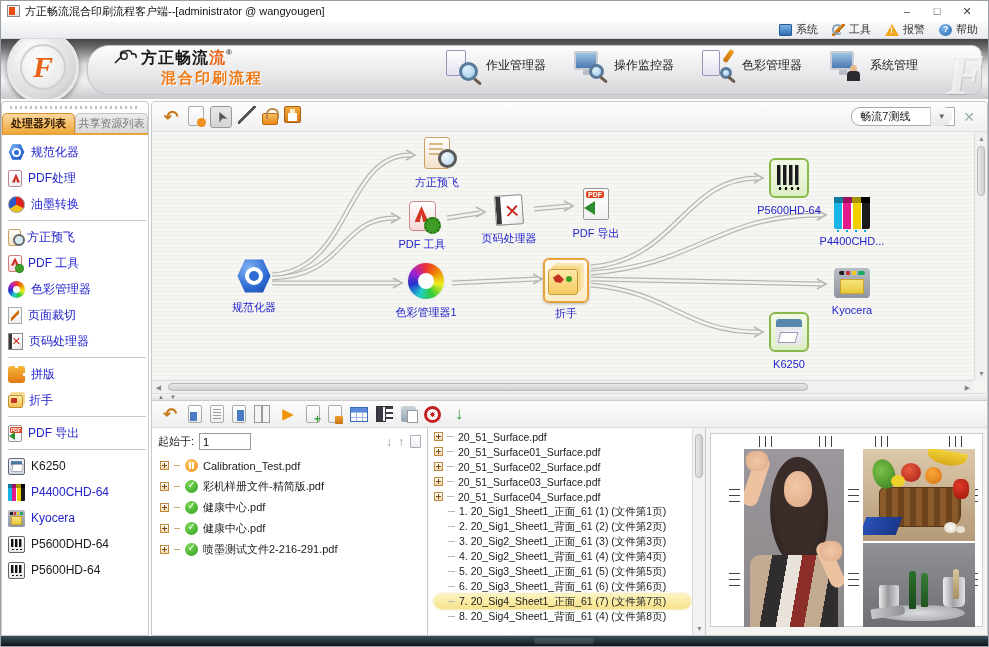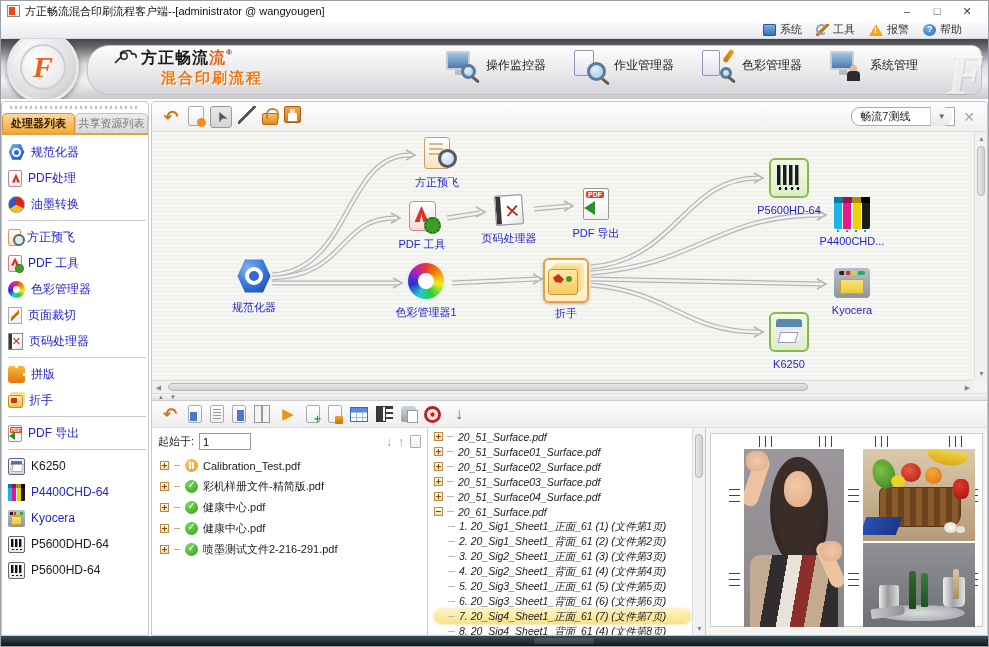--- a/index.html
+++ b/index.html
@@ -7,21 +7,21 @@
   #app { position:relative; width:989px; height:647px; background:#fff; border:1px solid #9aa0a6; }
 
   
   .titlebar { position:absolute; top:0; left:0; right:0; height:20px; background:#fff; display:flex; align-items:center; padding:0 6px; gap:5px; }
   .app-ico { width:13px; height:12px; background:linear-gradient(#f4f4f4 45%,#e0e0e0); border:1px solid #888; position:relative; }
   .app-ico::after { content:""; position:absolute; left:1px; top:1px; width:6px; height:8px; background:#e84c10; }
   .title-text { font-size:11px; color:#111; flex:1; }
   .wctl { width:30px; height:16px; display:flex; align-items:center; justify-content:center; color:#444; font-size:11px; cursor:default; }
 
   
-  .menubar { position:absolute; top:20px; left:0; right:0; height:18px; background:linear-gradient(#fafbfc,#e9ebee); border-bottom:1px solid #d7dadd; display:flex; justify-content:flex-end; align-items:center; gap:14px; padding-right:26px; }
+  .menubar { position:absolute; top:20px; left:0; right:0; height:18px; background:linear-gradient(#fafbfc,#e9ebee); border-bottom:1px solid #d7dadd; display:flex; justify-content:flex-end; align-items:center; gap:14px; padding-right:10px; }
   .mb-item { display:flex; align-items:center; gap:4px; color:#333; font-size:11px; cursor:default; }
   .mi { width:13px; height:12px; position:relative; display:inline-block; }
   .mi-system { background:linear-gradient(#7db3e8,#2f6fb4); border:1px solid #2a5a92; border-radius:1px; }
   .mi-tools { background:linear-gradient(135deg,transparent 40%,#e88c1a 40%,#b45e08 60%,transparent 60%); }
   .mi-tools::after { content:""; position:absolute; left:0; top:0; width:7px; height:7px; border:2px solid #8aa4b8; border-radius:50%; border-right-color:transparent; }
   .mi-alarm { width:0; height:0; border-left:7px solid transparent; border-right:7px solid transparent; border-bottom:12px solid #f2a71b; position:relative; }
   .mi-alarm::after { content:"!"; position:absolute; left:-2px; top:1px; color:#fff; font-size:9px; font-weight:bold; }
   .mi-help { background:radial-gradient(circle at 35% 30%,#7db3e8,#2468b0); border-radius:50%; }
   .mi-help::after { content:"?"; position:absolute; left:4px; top:0px; color:#fff; font-size:9px; font-weight:bold; }
 
@@ -211,21 +211,21 @@
   .tbox::before { content:""; position:absolute; left:1px; right:1px; top:3px; height:1px; background:#7a4a10; }
   .tbox.plus::after { content:""; position:absolute; top:1px; bottom:1px; left:3px; width:1px; background:#7a4a10; }
   .tdash { width:6px; height:1px; background:#c8a878; flex:none; }
   .stat { width:13px; height:13px; border-radius:50%; flex:none; position:relative; }
   .stat-ok { background:radial-gradient(circle at 35% 30%,#7cd858,#2e9e1e); }
   .stat-ok::after { content:"✓"; position:absolute; left:2.5px; top:-1px; color:#fff; font-size:10px; font-weight:bold; }
   .stat-paused { background:radial-gradient(circle at 35% 30%,#ffc860,#f09018); }
   .stat-paused::after { content:""; position:absolute; left:4px; top:3px; width:2px; height:7px; background:#fff; box-shadow:3px 0 0 #fff; }
   .tname { font-size:11px; color:#1a1a1a; }
 
-  .mtree { padding:1px 14px 0 6px;font-style:italic; }
+  .mtree { padding:1px 14px 0 6px; }
   .mrow { display:flex; align-items:center; gap:4px; height:15px; white-space:nowrap; overflow:hidden; }
   .mrow .tname { font-size:10.5px; }
   .mchild { padding-left:14px; }
   .mdash { width:7px; height:1px; background:#b8b8b8; flex:none; }
   .mrow.hl { background:linear-gradient(#fdf4c0,#f6e28a); border-radius:8px; box-shadow:0 0 3px #e8d070; }
   .mid-vsb { position:absolute; right:0; top:0; bottom:0; width:13px; background:#f2f2f2; border-left:1px solid #ddd; }
 
   
   .sheet { position:absolute; inset:5px 4px 8px 4px; background:#fff; border:1px solid #ccc; }
   .pg { position:absolute; overflow:hidden; }
@@ -311,31 +311,31 @@
             <path d="M2,16 L8,10 Q6,4 12,4 Q18,2 19,7 Q24,6 23,11" fill="none" stroke="#222" stroke-width="1.6"></path>
             <circle cx="11" cy="9" r="3.2" fill="none" stroke="#222" stroke-width="1.4"></circle>
           </svg>
         <span class="brand-title"><span>方正畅流</span><b>流</b><sup class="brand-reg">®</sup></span>
       </div>
       <span class="brand-sub">混合印刷流程</span>
     </div>
     <div class="hbtns" id="header-buttons">
         <div class="hbtn">
           <span class="hi">
+            <span class="hi-doc"></span>
+            <span class="hi-mag" style="width:19px;height:19px;right:0;bottom:0"></span>
+          </span>
+          <span class="hbtn-label">作业管理器</span>
+        </div>
+        <div class="hbtn">
+          <span class="hi">
             <span class="hi-screen"></span>
             <span class="hi-mag"></span>
           </span>
           <span class="hbtn-label">操作监控器</span>
-        </div>
-        <div class="hbtn">
-          <span class="hi">
-            <span class="hi-doc"></span>
-            <span class="hi-mag" style="width:19px;height:19px;right:0;bottom:0"></span>
-          </span>
-          <span class="hbtn-label">作业管理器</span>
         </div>
         <div class="hbtn">
           <span class="hi">
             <span class="hi-doc" style="width:18px;height:26px"></span>
             <span class="hi-pen"></span>
             <span class="hi-mag" style="width:12px;height:12px"></span>
           </span>
           <span class="hbtn-label">色彩管理器</span>
         </div>
         <div class="hbtn">
@@ -625,25 +625,20 @@
             <div class="mrow">
               <span class="tbox plus"></span>
               <span class="mdash"></span>
               <span class="tname">20_51_Surface03_Surface.pdf</span>
             </div>
             <div class="mrow">
               <span class="tbox plus"></span>
               <span class="mdash"></span>
               <span class="tname">20_51_Surface04_Surface.pdf</span>
             </div>
-            <div class="mrow">
-              <span class="tbox"></span>
-              <span class="mdash"></span>
-              <span class="tname">20_61_Surface.pdf</span>
-            </div>
             <div class="mrow mchild">
               <span class="mdash"></span>
               <span class="tname">1. 20_Sig1_Sheet1_正面_61 (1) (文件第1页)</span>
             </div>
             <div class="mrow mchild">
               <span class="mdash"></span>
               <span class="tname">2. 20_Sig1_Sheet1_背面_61 (2) (文件第2页)</span>
             </div>
             <div class="mrow mchild">
               <span class="mdash"></span>

